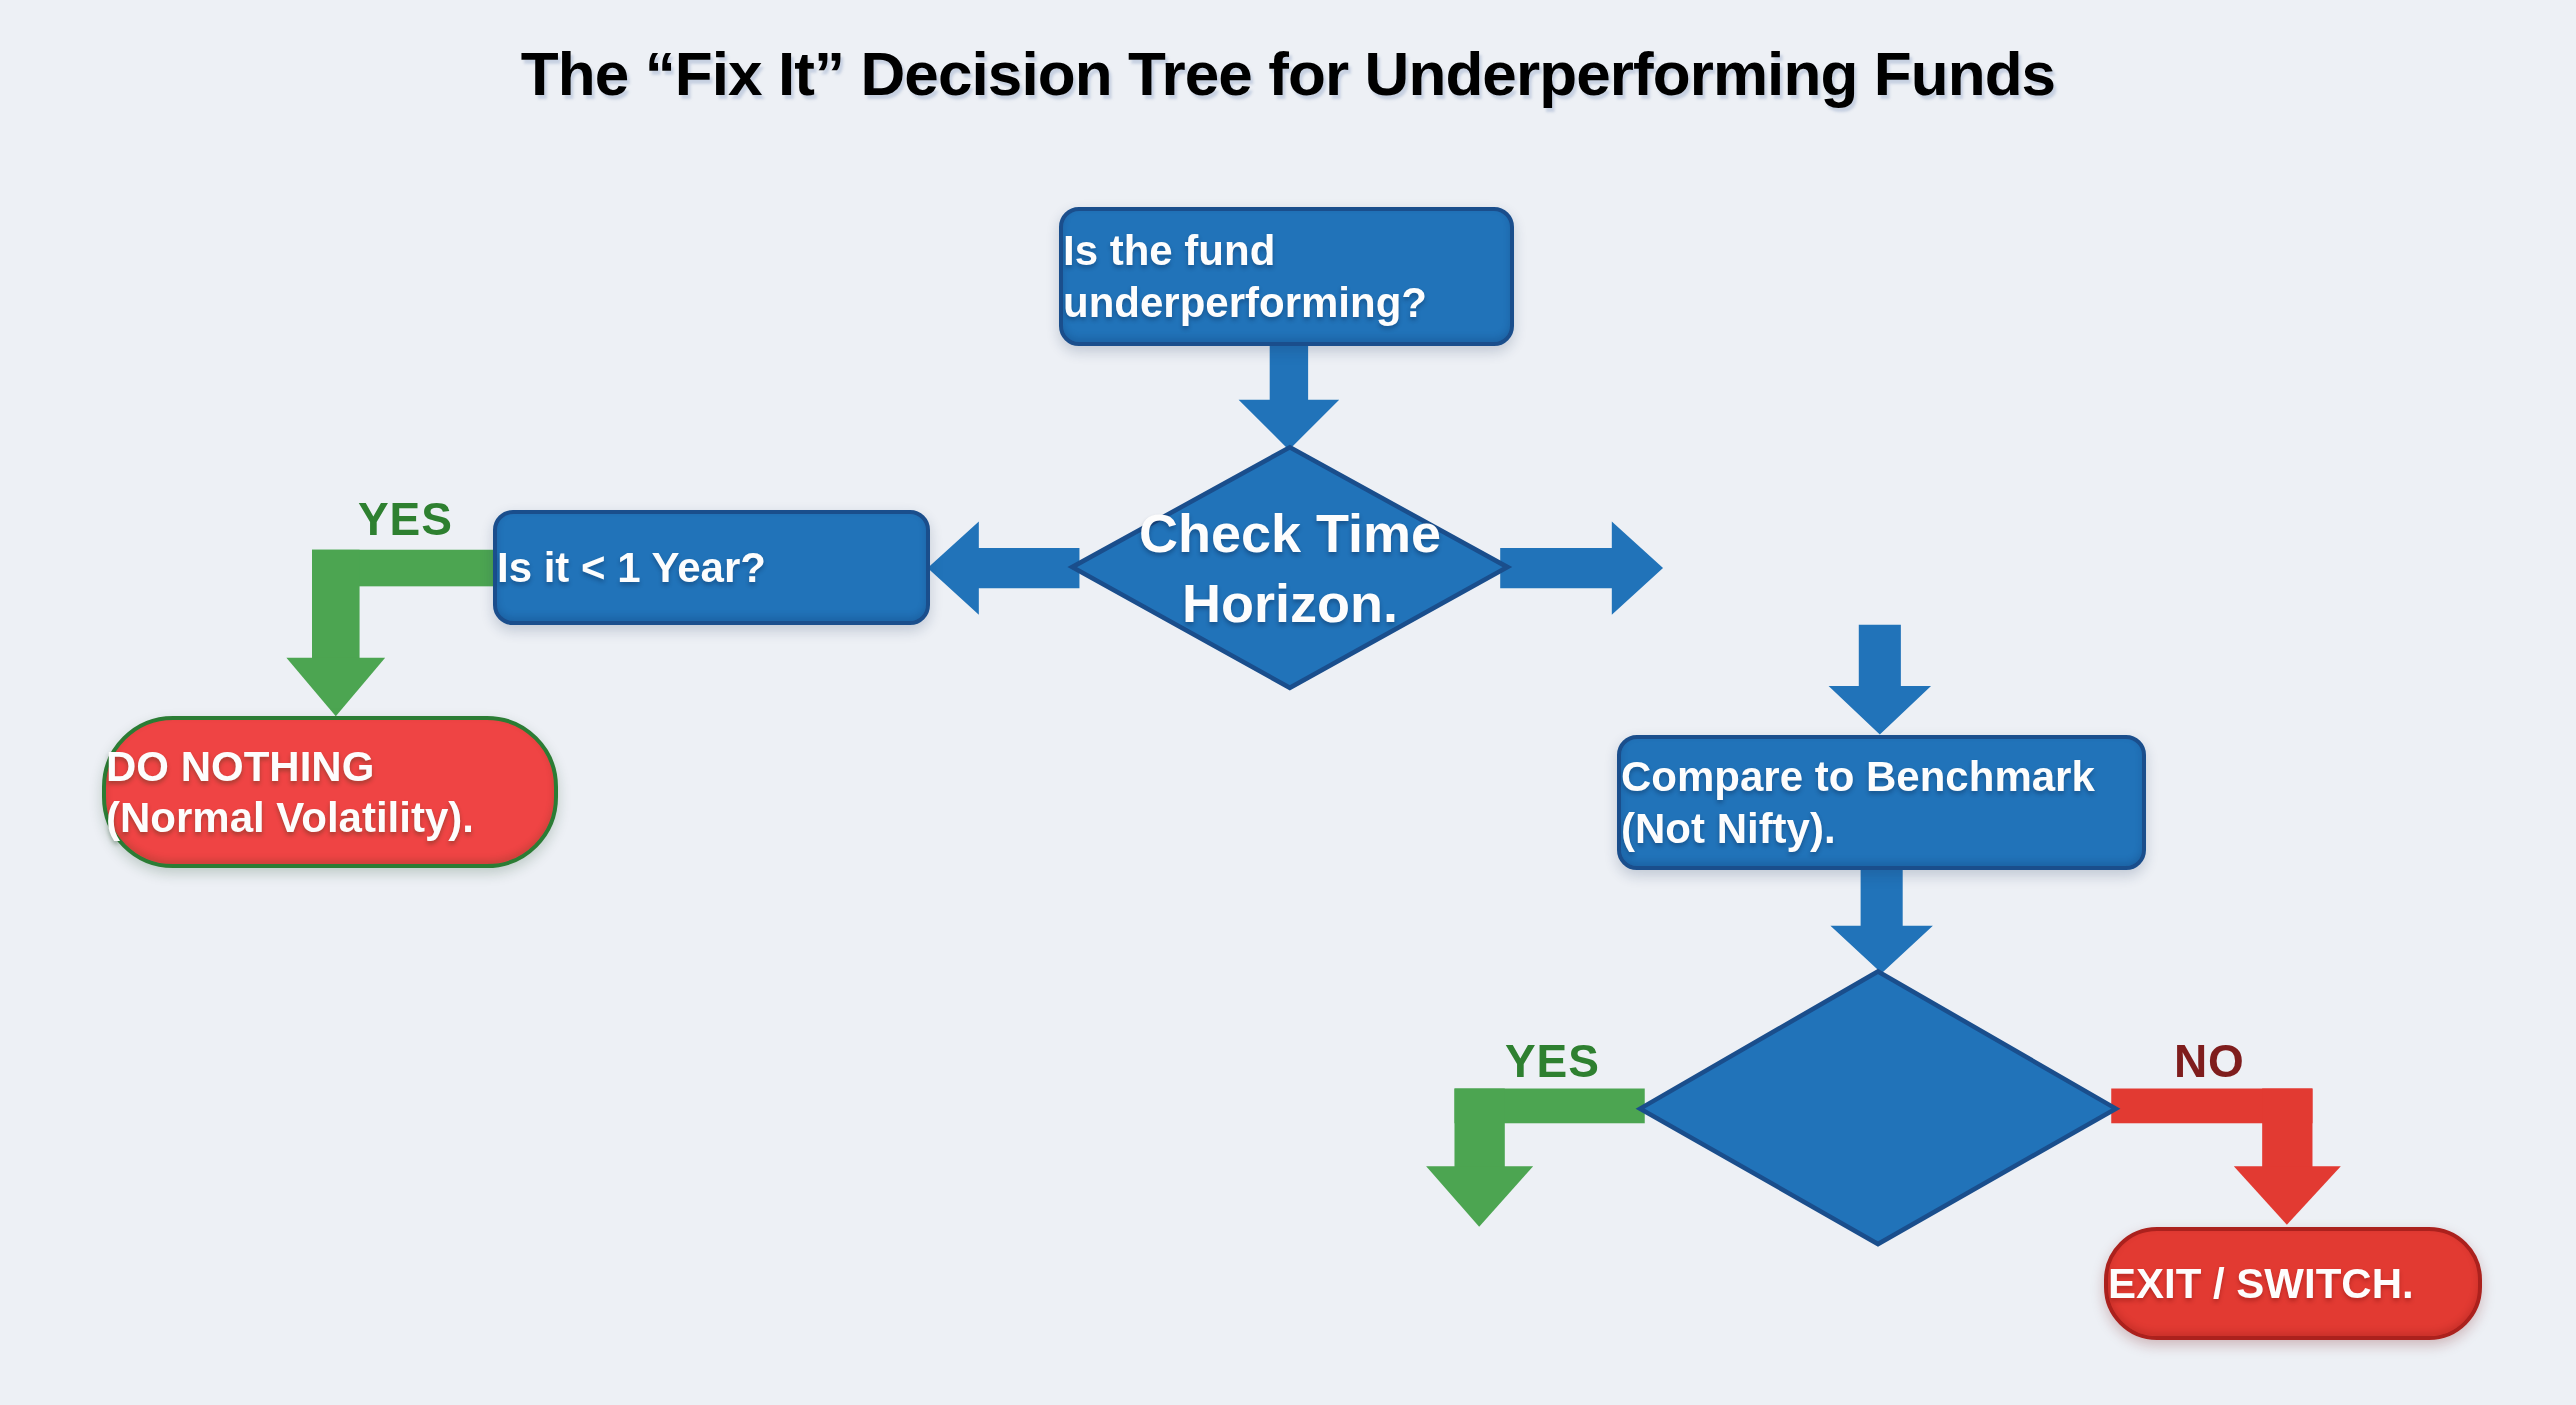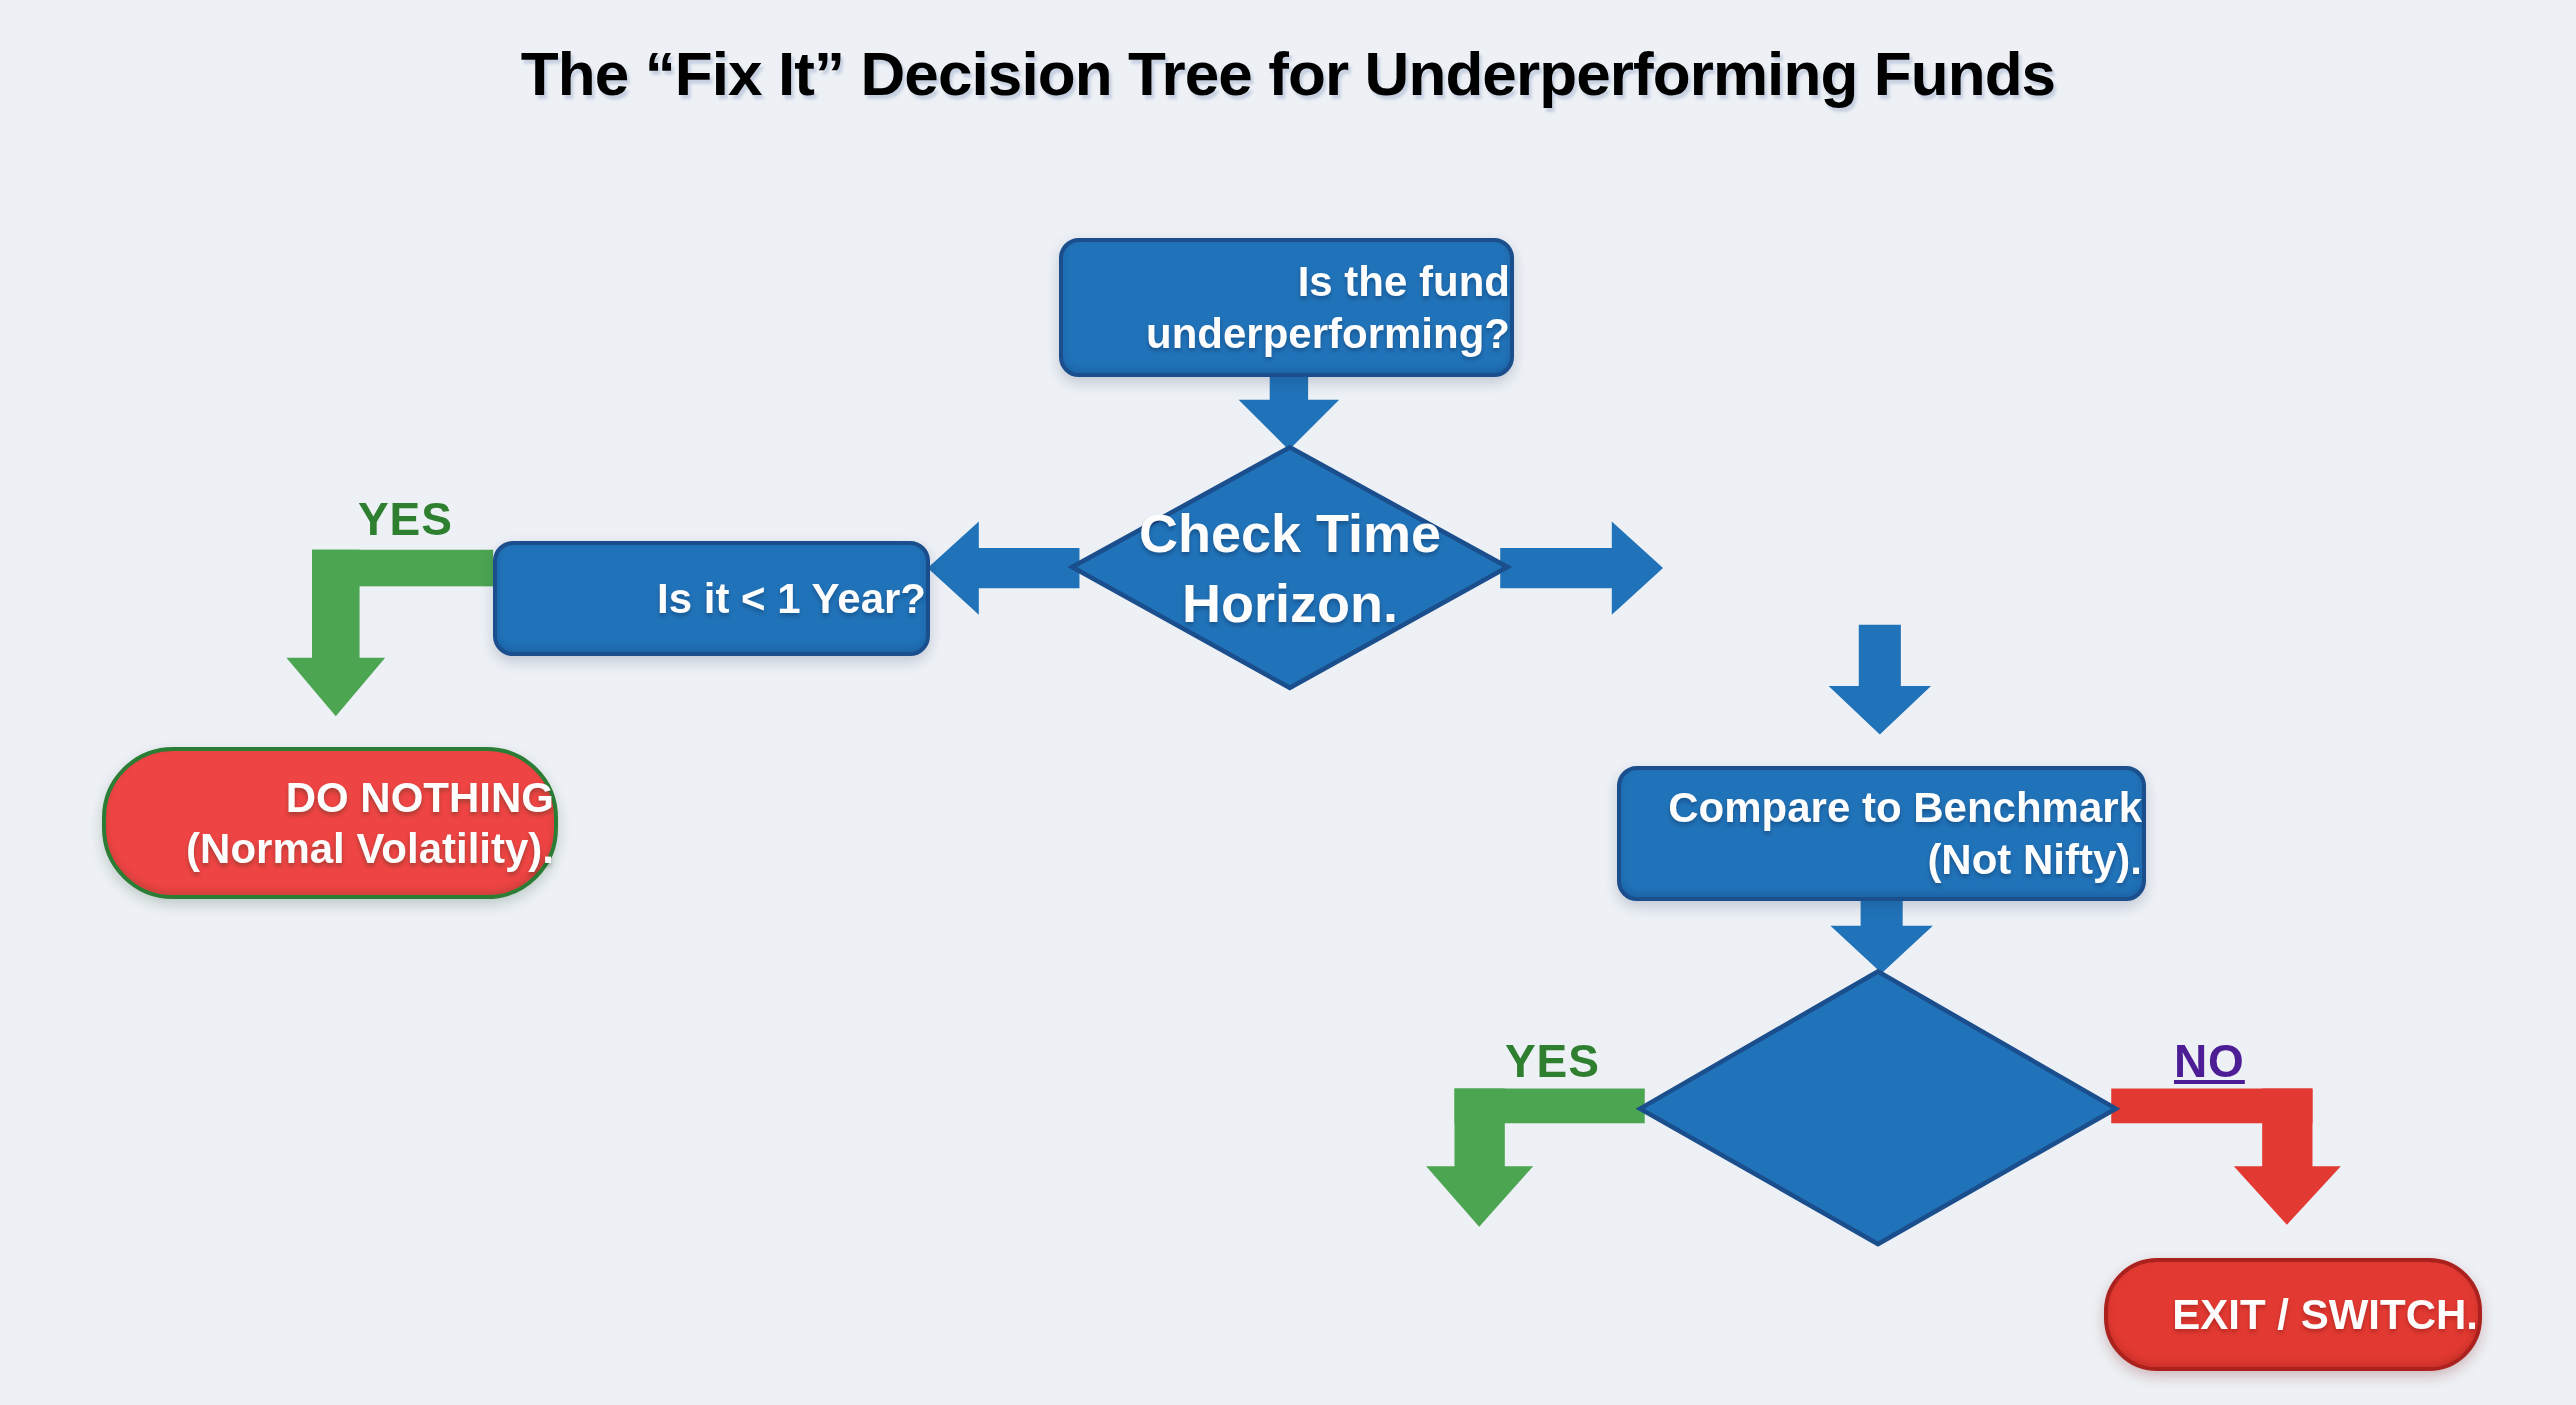--- a/index.html
+++ b/index.html
@@ -11,24 +11,23 @@
   .canvas{position:absolute;left:0;top:0;width:2576px;height:1405px;}
   .title{
     position:absolute;left:0;top:38px;width:100%;
     text-align:center;font-size:62px;font-weight:bold;color:#000000;
     letter-spacing:-0.9px;
     text-shadow:2.7px 3.7px 2.7px rgba(125,150,190,.35);
   }
   svg.layer{position:absolute;left:0;top:0;}
   .node{
     position:absolute;box-sizing:border-box;
-    display:flex;flex-direction:column;justify-content:center;align-items:flex-end;
+    display:flex;flex-direction:column;justify-content:center;align-items:flex-start;
     color:#fdfdfd;font-weight:bold;text-align:center;line-height:1.22;
     text-shadow:0 2.7px 4.6px rgba(0,20,50,.30);
-    margin-top:31px;
   }
   .fs46{font-size:42px;}
   .blue{
     background:#2173b9;border:4.6px solid #1a4e8c;border-radius:20px;
     box-shadow:0 5.5px 12.8px rgba(25,50,90,.20), inset 0 -3.7px 7.3px rgba(0,30,70,.18);
   }
   .pill-green{
     background:#ef4444;border:4.6px solid #2b7c34;
     box-shadow:0 5.5px 12.8px rgba(25,70,35,.22), inset 0 -3.7px 7.3px rgba(0,50,10,.15);
     text-shadow:0 2.7px 4.6px rgba(0,45,10,.30);
@@ -41,21 +40,21 @@
   .diamond-label{
     position:absolute;display:flex;flex-direction:column;
     justify-content:center;align-items:center;
     color:#fdfdfd;font-weight:bold;text-align:center;
     font-size:54px;line-height:1.3;
     text-shadow:0 2.7px 4.6px rgba(0,20,50,.32);
   }
   .ln{display:block;}
   .edge-label{position:absolute;font-weight:bold;font-size:46px;letter-spacing:0.9px;}
   .yes{color:#2e8030;}
-  .no{color:#4c1d95;text-decoration:underline;}
+  .no{color:#7f1d1d;}
 </style>
 </head>
 <body>
 
 <div class="canvas">
 
   <svg class="layer" width="2576" height="1405" viewBox="0 0 2816 1536">
 
     <polygon points="1388,374 1430,374 1430,437 1464,437 1409,492 1354,437 1388,437" fill="#2173b9"></polygon>
 

